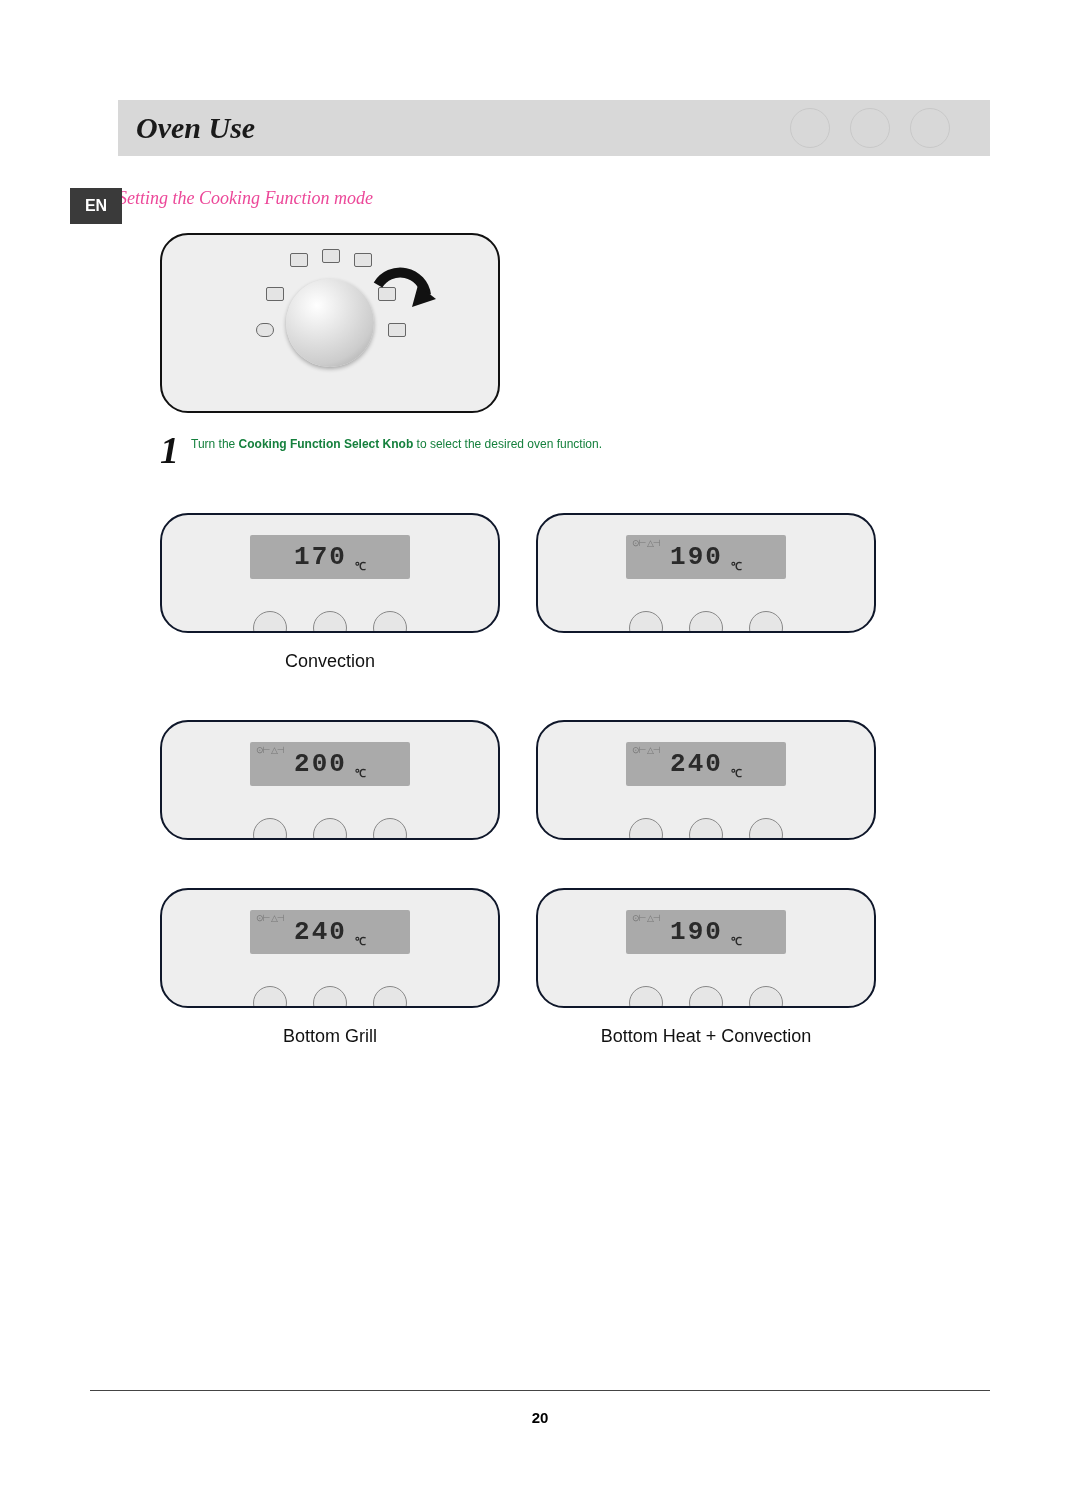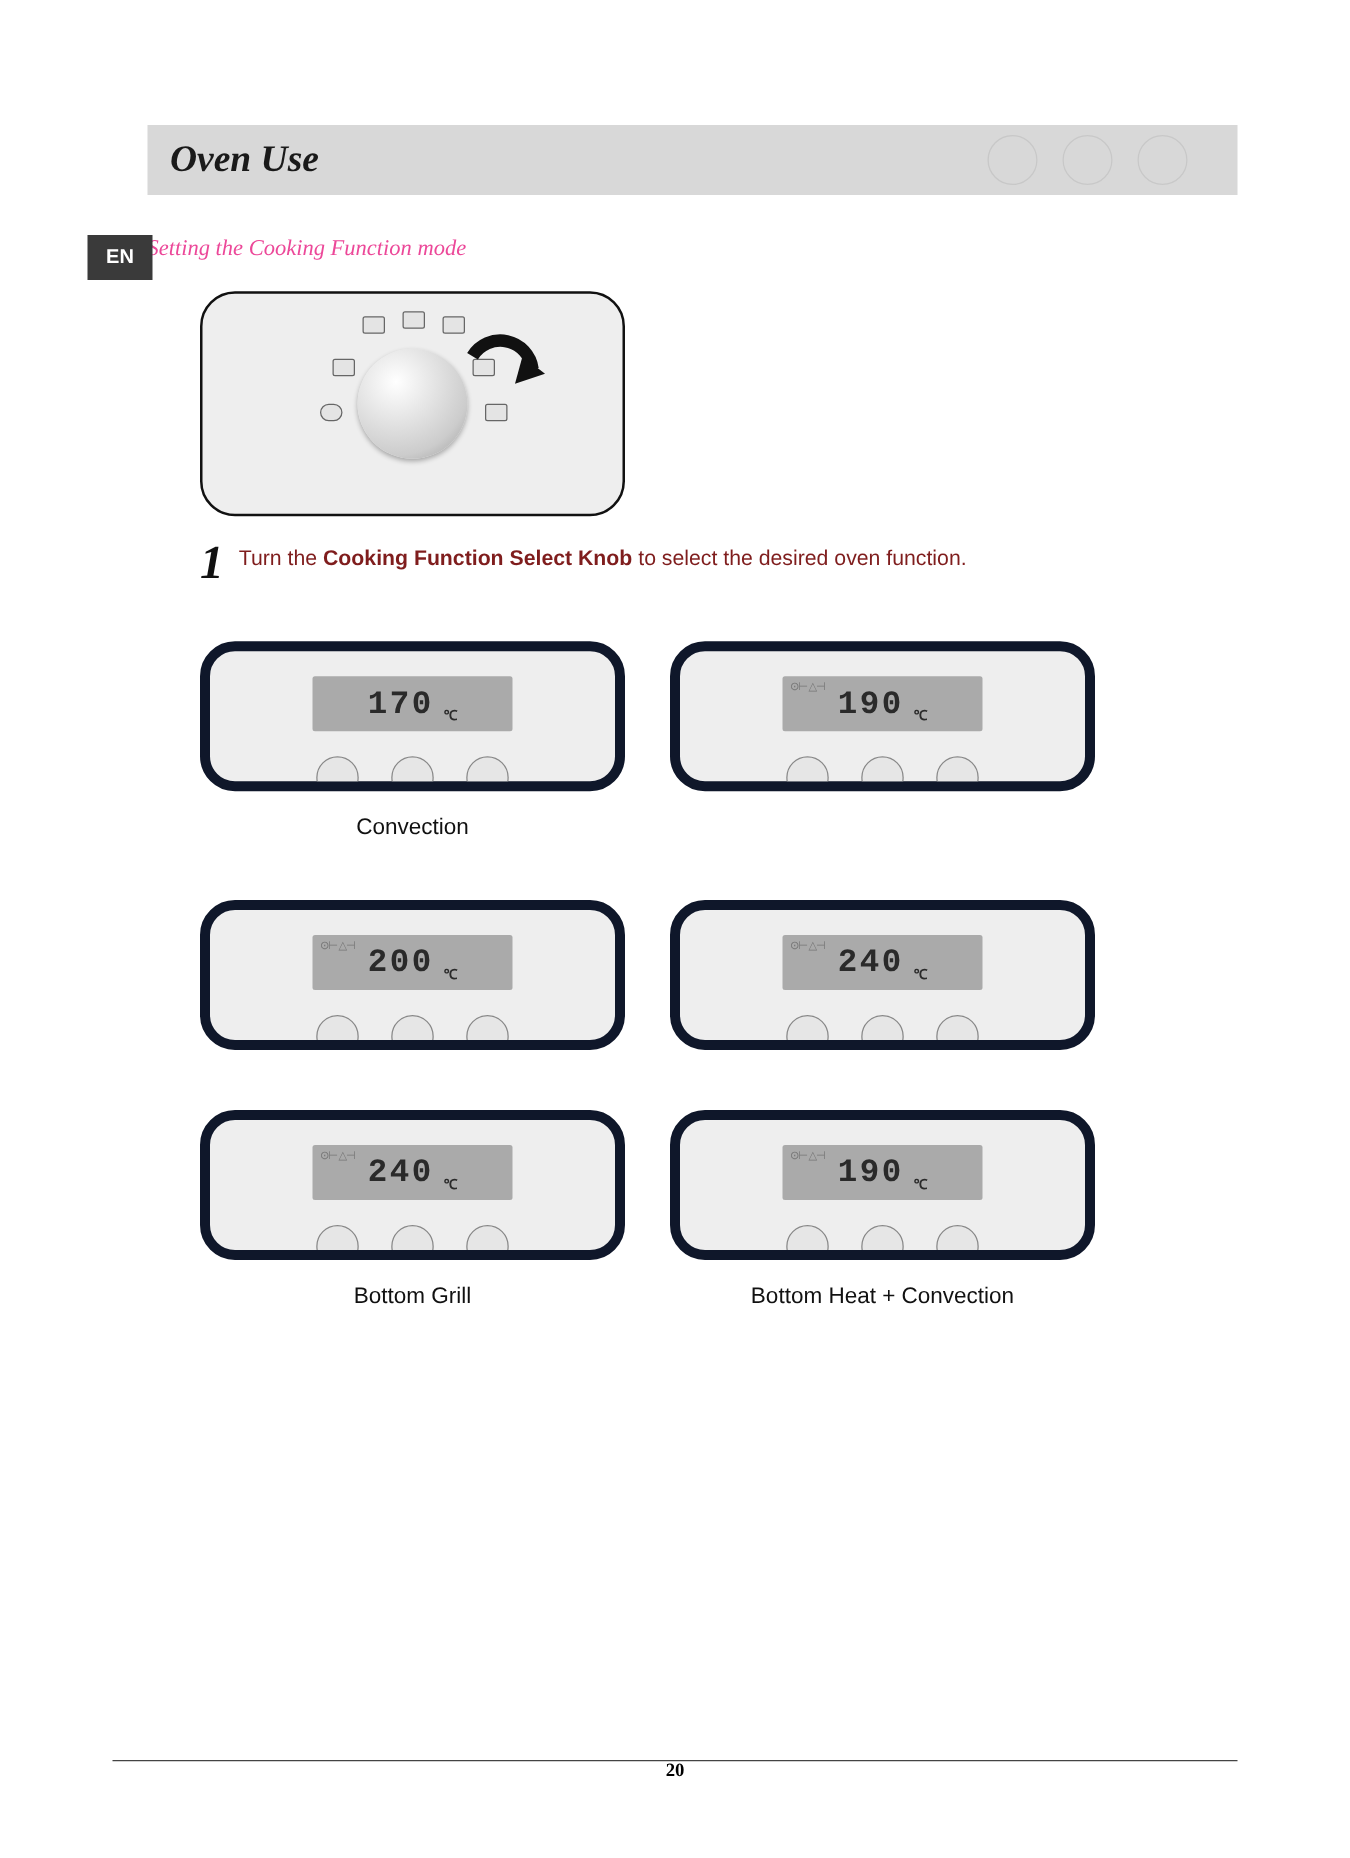--- a/index.html
+++ b/index.html
@@ -106,38 +106,38 @@
   }
   .step-num {
     font-family: "Times New Roman", serif;
     font-style: italic;
     font-weight: bold;
     font-size: 38px;
     line-height: 1;
     color: #111;
   }
   .step-text {
-    font-size: 17px;
-    color: #7f1d1d;
+    font-size: 12px;
+    color: #15803d;
     padding-top: 6px;
   }
   .step-text b { font-weight: bold; }
   .grid {
     margin-left: 90px;
     margin-top: 44px;
     display: grid;
     grid-template-columns: 340px 340px;
     column-gap: 36px;
     row-gap: 48px;
   }
   .cell { text-align: center; }
   .display-panel {
     width: 340px;
     height: 120px;
-    border: 8px solid #0f172a;
+    border: 2px solid #0f172a;
     border-radius: 28px;
     background: #eee;
     position: relative;
     overflow: hidden;
   }
   .lcd {
     position: absolute;
     left: 50%;
     top: 20px;
     transform: translateX(-50%);
@@ -190,25 +190,24 @@
     margin-top: 18px;
     font-size: 18px;
     color: #111;
   }
   .footer {
     position: absolute;
     bottom: 60px;
     left: 90px;
     right: 90px;
     border-top: 1px solid #444;
-    padding-top: 0;
+    padding-top: 18px;
     text-align: center;
     font-size: 15px;
     font-weight: bold;
-    font-family: Liberation Serif, serif;
   }
 </style>
 </head>
 <body>
 
 <div class="title-bar">
   <h1>Oven Use</h1>
   <div class="veg-art">
     <div class="circle"></div>
       <div class="circle"></div>

